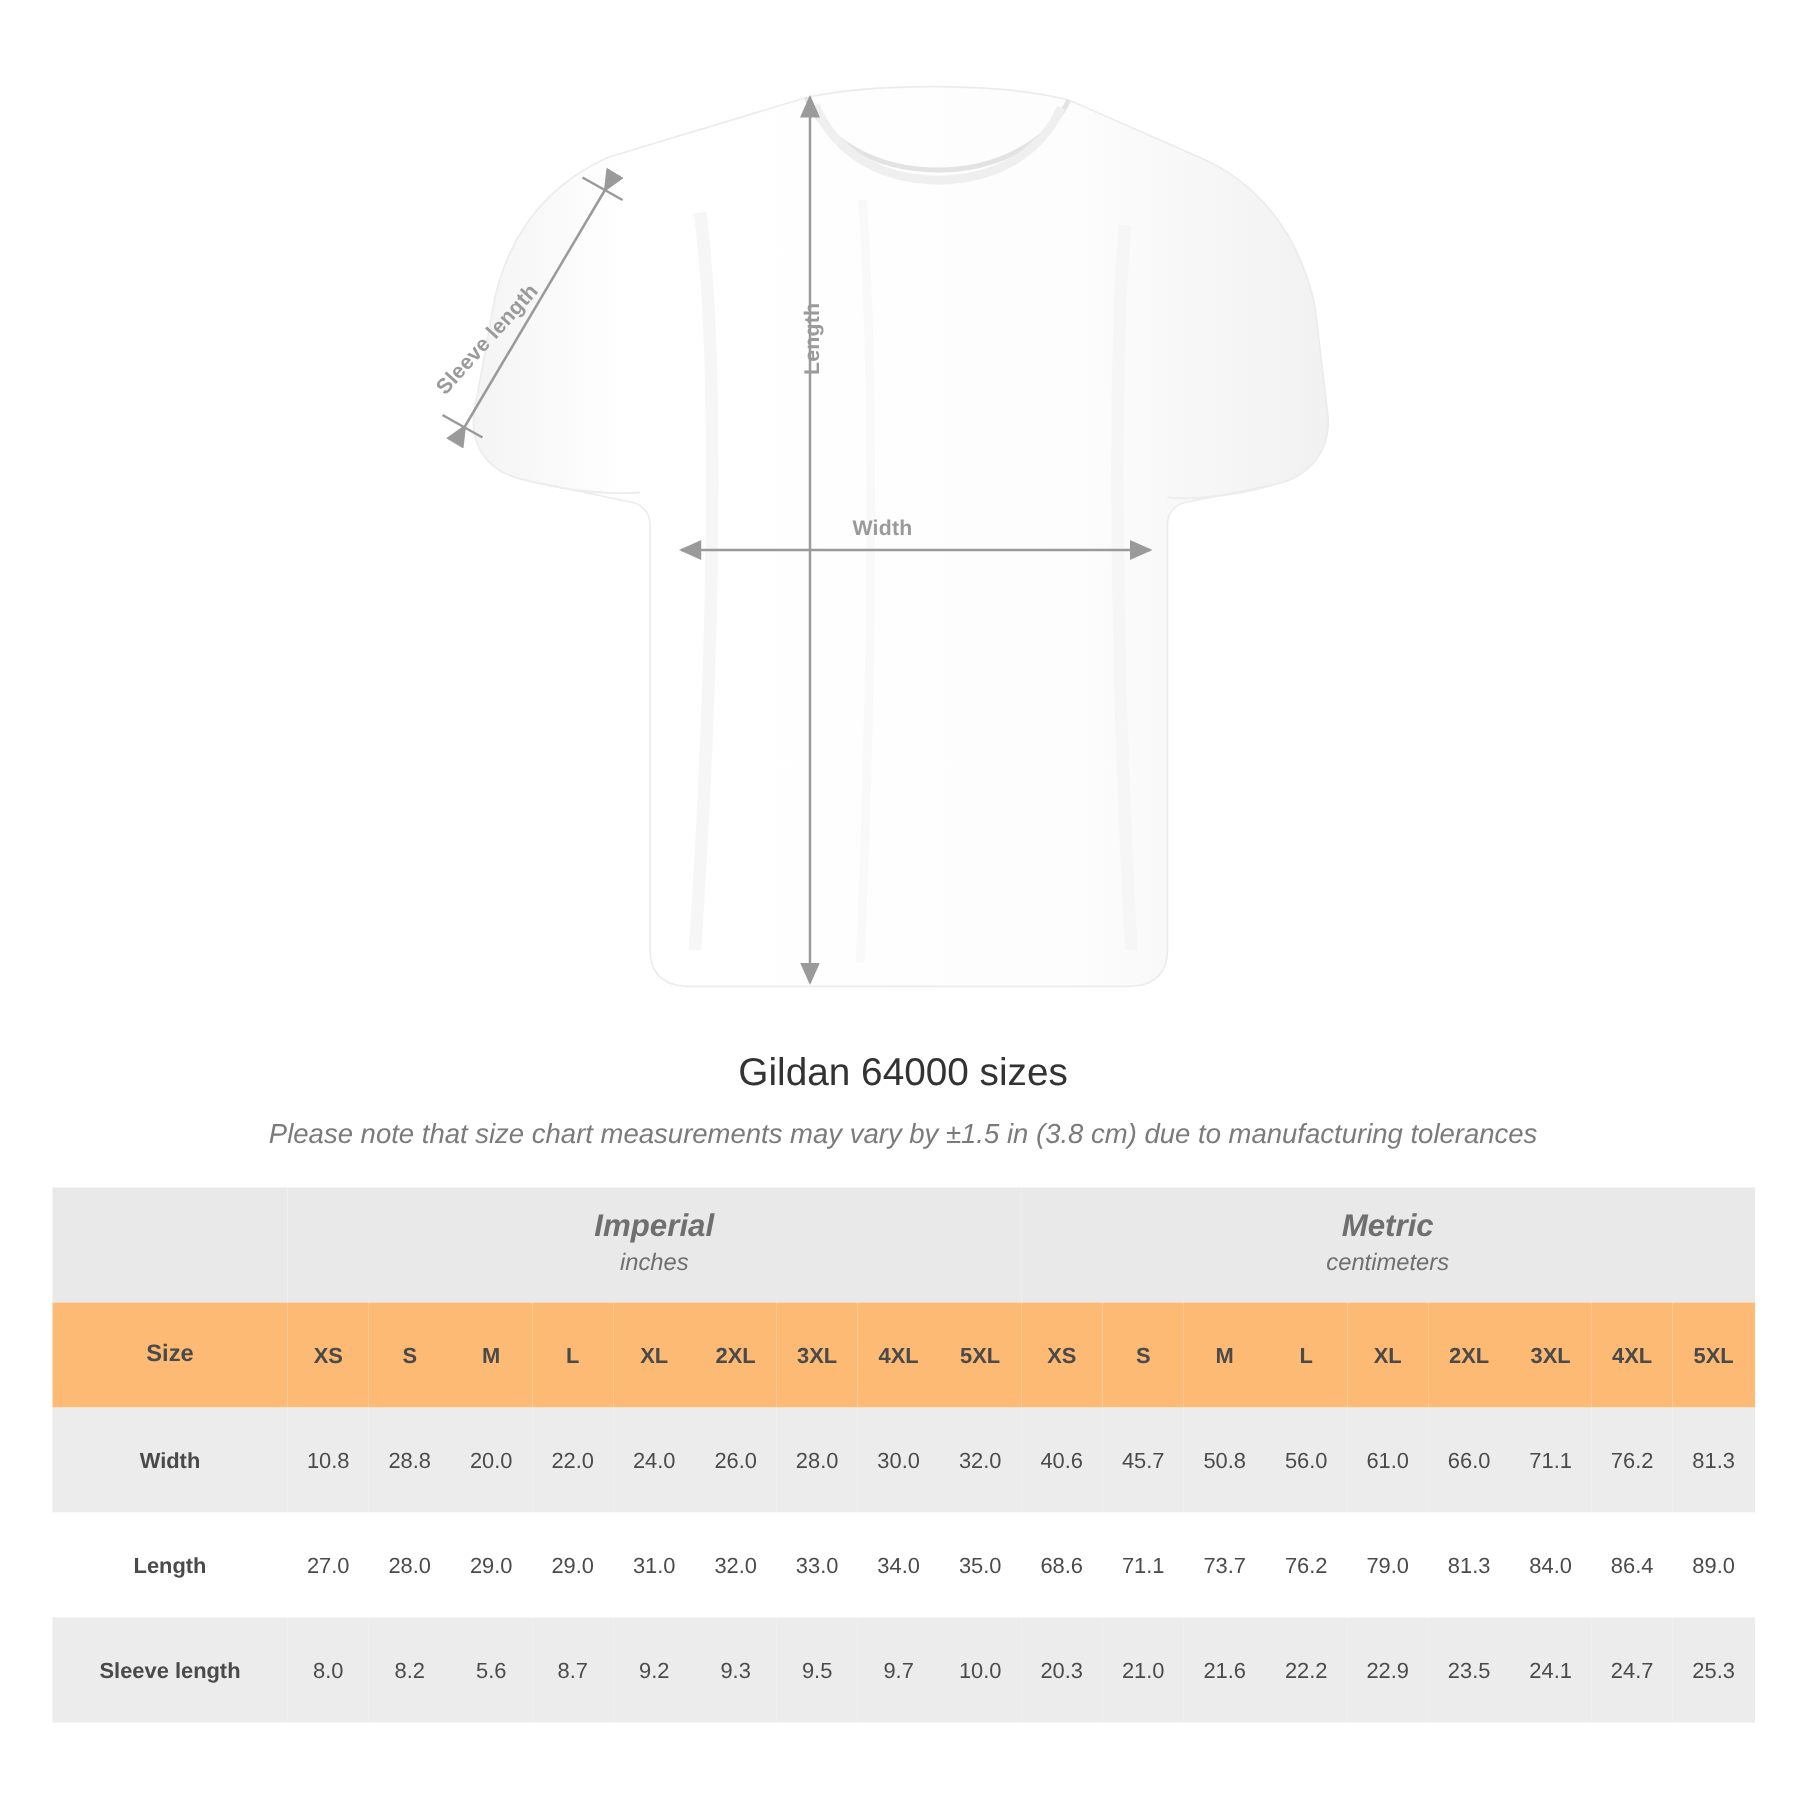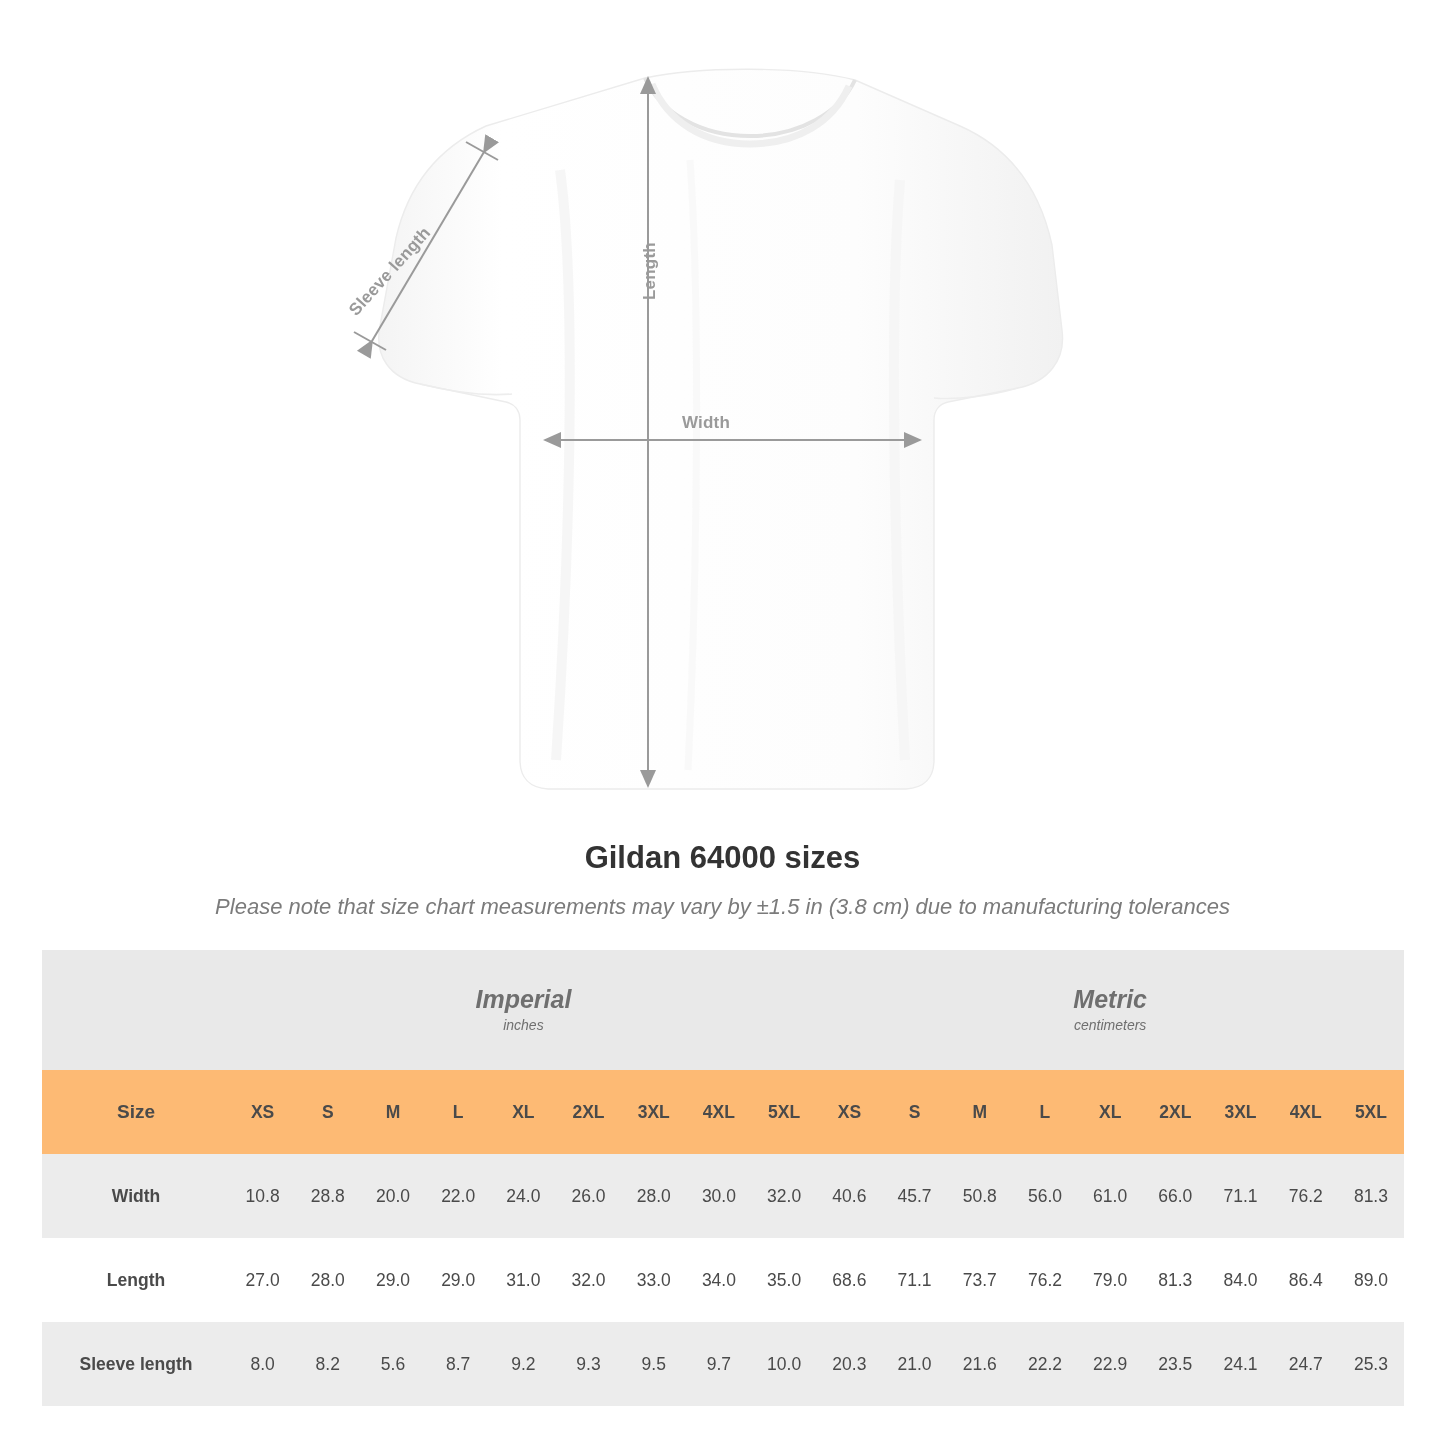--- a/index.html
+++ b/index.html
@@ -59,21 +59,21 @@
     transform-origin: left bottom;
   }
 
   
   .title-block {
     text-align: center;
     margin-top: 10px;
   }
   .chart-title {
     font-size: 31px;
-    font-weight: bold;
+    font-weight: normal;
     color: #333333;
     margin: 0 0 18px 0;
   }
   .chart-note {
     font-size: 22px;
     font-style: italic;
     color: #7b7b7b;
     margin: 0;
   }
 
@@ -90,32 +90,32 @@
   table.size-table th {
     text-align: center;
     vertical-align: middle;
     font-size: 17.5px;
     color: #4a4a4a;
     border: 0;
   }
 
   .unit-row td {
     background: #e9e9e9;
-    height: 120px;
+    height: 92px;
     padding: 0;
   }
   .unit-name {
     font-size: 25px;
     font-style: italic;
     font-weight: bold;
     color: #6f6f6f;
     line-height: 1.25;
   }
   .unit-sub {
-    font-size: 14px;
+    font-size: 19px;
     font-style: italic;
     color: #6f6f6f;
     line-height: 1.5;
   }
 
   .head-row td {
     background: #fdba74;
     height: 82px;
     font-weight: bold;
     font-size: 19px;

